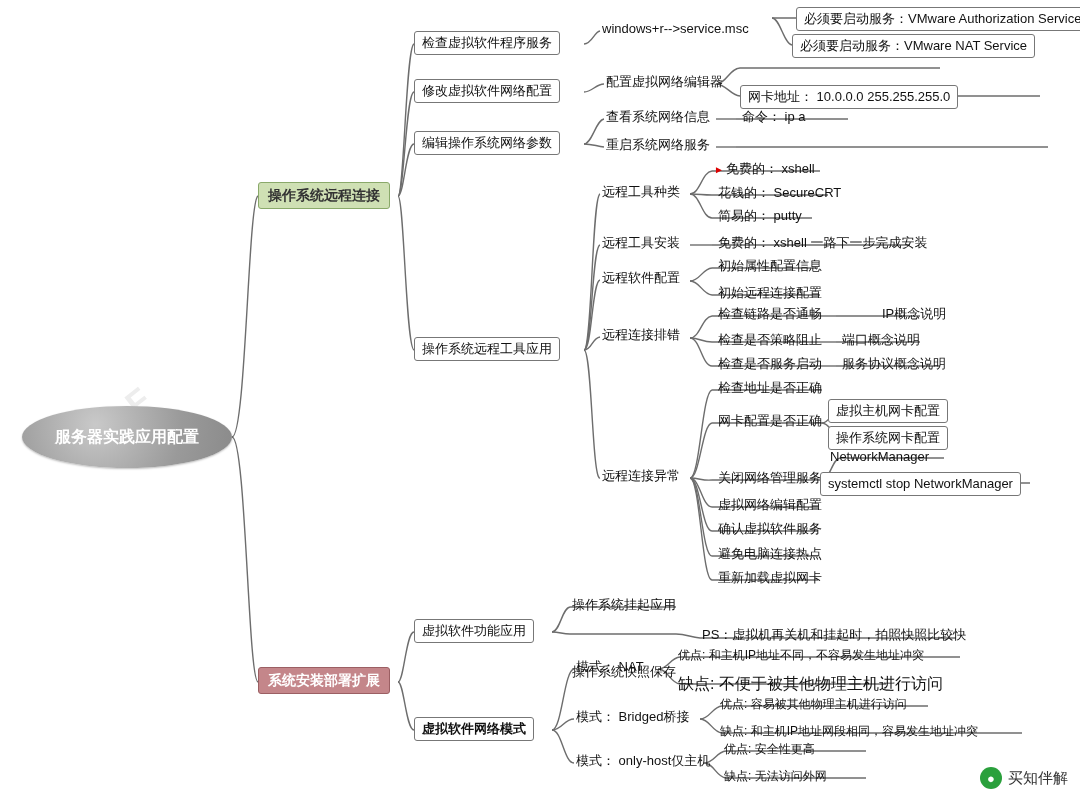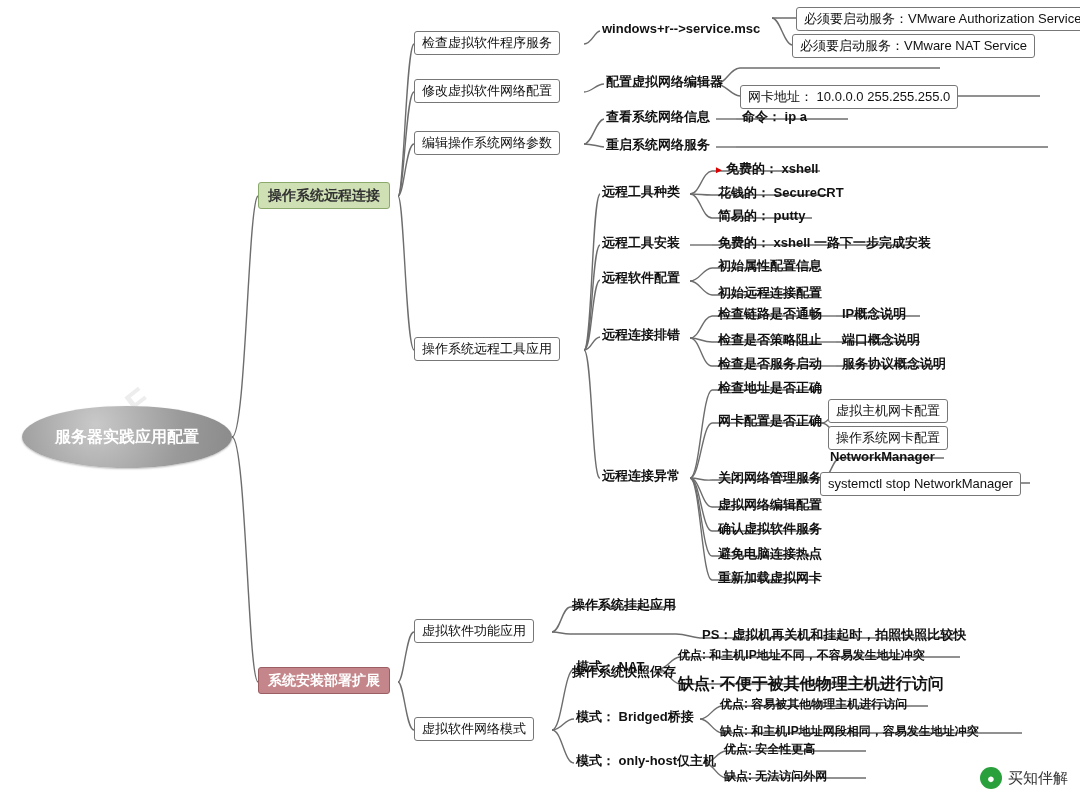--- a/index.html
+++ b/index.html
@@ -13,21 +13,21 @@
   #canvas{position:absolute;left:0;top:0;width:1080px;height:799px;}
   svg.lines{position:absolute;left:0;top:0;width:1080px;height:799px;pointer-events:none;}
   .node{
     position:absolute;
     white-space:nowrap;
     font-size:13px;
     color:#111;
     line-height:1.2;
   }
   
-  .plain{padding:0 2px;font-weight:bold;}
+  .plain{padding:0 2px;}
   
   .box{
     border:1px solid #777;
     border-radius:3px;
     padding:3px 7px;
     background:#fff;
     font-size:13px;
   }
   .root{
     position:absolute;
@@ -225,21 +225,21 @@
   </div>
   <div class="node box" style="left:414px;top:131px;">
     <span>编辑操作系统网络参数</span>
   </div>
   <div class="node box" style="left:414px;top:337px;">
     <span>操作系统远程工具应用</span>
   </div>
   <div class="node box" style="left:414px;top:619px;">
     <span>虚拟软件功能应用</span>
   </div>
-  <div class="node box" style="left:414px;top:717px;">
+  <div class="node box" style="left:414px;top:717px;font-weight:bold;">
     <span>虚拟软件网络模式</span>
   </div>
 
   <div class="node plain" style="left:600px;top:21px;">
     <span>windows+r--&gt;service.msc</span>
   </div>
   <div class="node box" style="left:796px;top:7px;">
     <span>必须要启动服务：VMware Authorization Service</span>
   </div>
   <div class="node box" style="left:792px;top:34px;">
@@ -292,21 +292,21 @@
   <div class="node plain" style="left:716px;top:285px;">
     <span>初始远程连接配置</span>
   </div>
 
   <div class="node plain" style="left:600px;top:327px;">
     <span>远程连接排错</span>
   </div>
   <div class="node plain" style="left:716px;top:306px;">
     <span>检查链路是否通畅</span>
   </div>
-  <div class="node plain" style="left:840px;top:306px;">
+  <div class="node plain" style="left:880px;top:306px;">
     <span>IP概念说明</span>
   </div>
   <div class="node plain" style="left:716px;top:332px;">
     <span>检查是否策略阻止</span>
   </div>
   <div class="node plain" style="left:840px;top:332px;">
     <span>端口概念说明</span>
   </div>
   <div class="node plain" style="left:716px;top:356px;">
     <span>检查是否服务启动</span>

